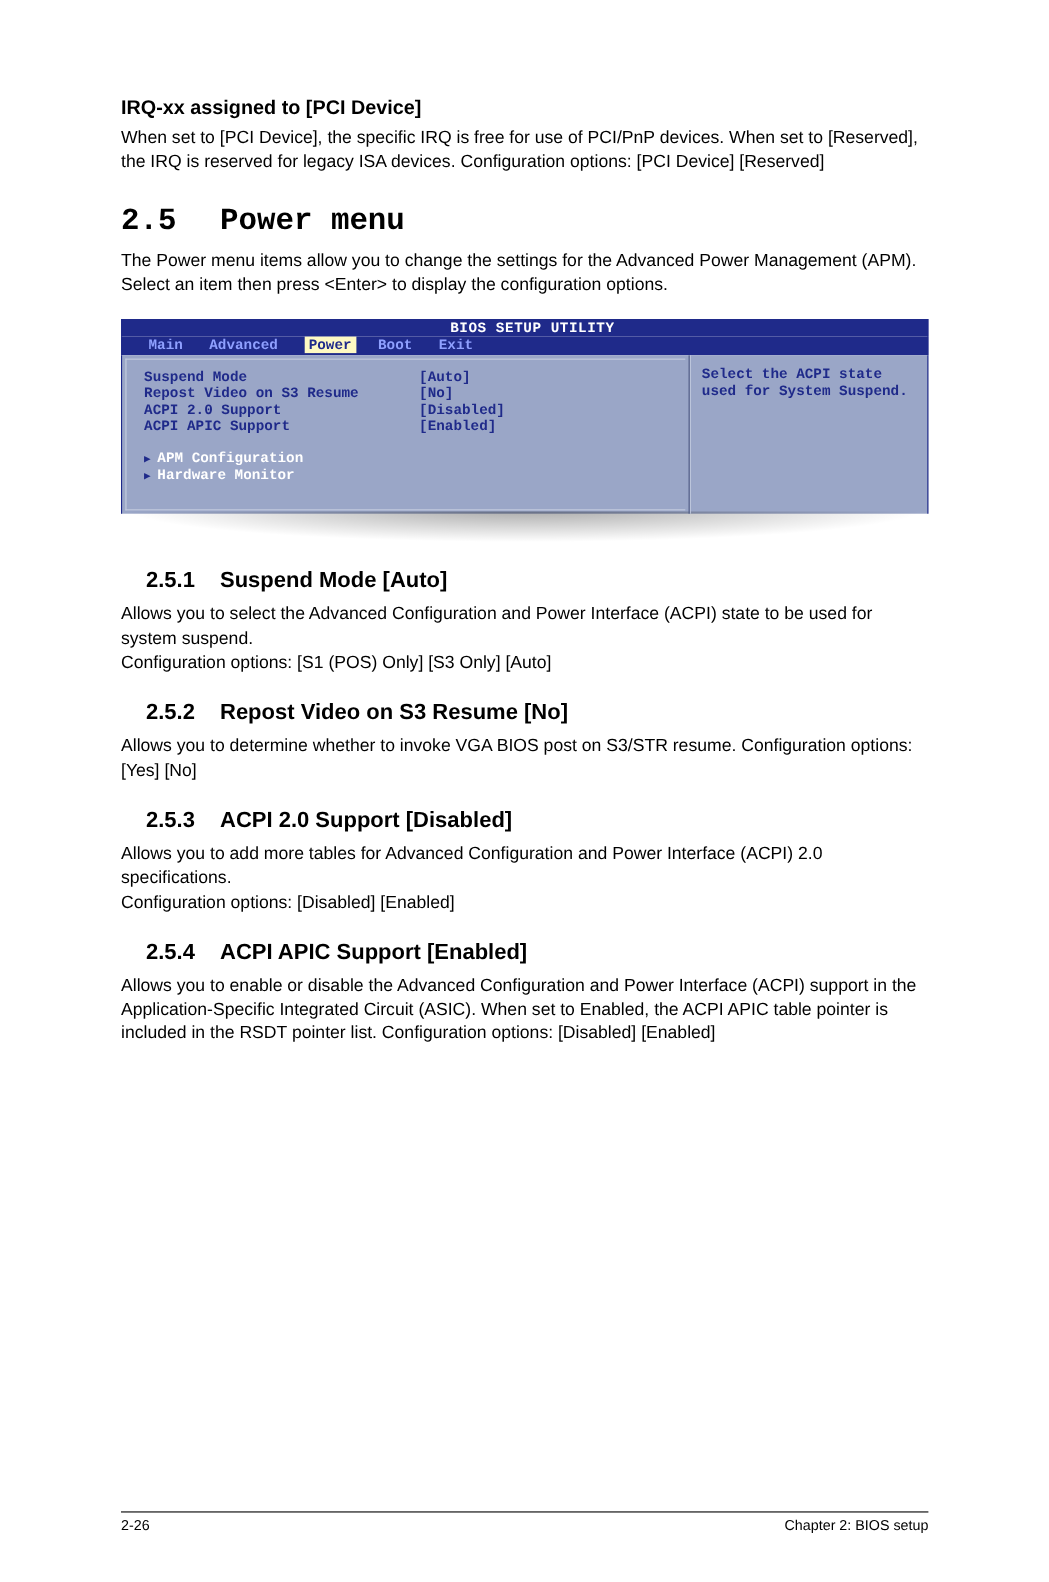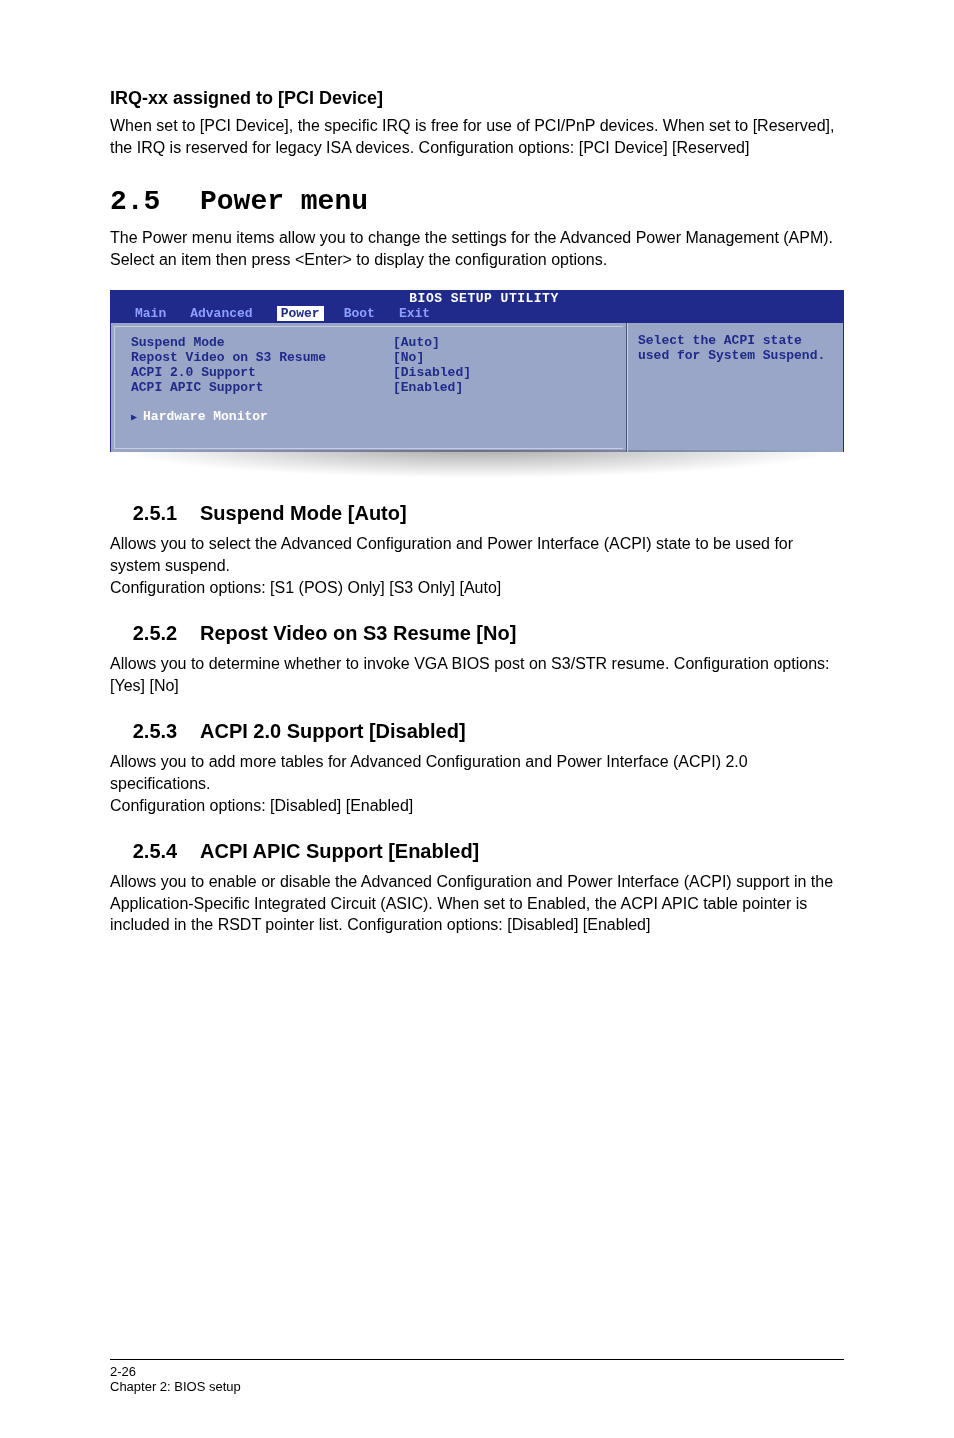--- a/index.html
+++ b/index.html
@@ -40,21 +40,21 @@
   .bios-tabs {
     background: #1f2a8a;
     color: #8fa0ff;
     display: flex;
     padding: 0 0 2px 24px;
     border-left: 1px solid #1f2a8a;
     border-right: 1px solid #1f2a8a;
     font-weight: bold;
   }
   .bios-tab { padding: 0 24px 0 0; }
-  .bios-tab-active { background: #ffffff; color: #1f2a8a; padding: 0 4px; margin-right: 20px; }
+  .bios-tab-active { background: #fef9c3; color: #1f2a8a; padding: 0 4px; margin-right: 20px; }
   .bios-body {
     display: flex;
     background: #9aa6c7;
     border-left: 1px solid #1f2a8a;
     border-right: 1px solid #1f2a8a;
   }
   .bios-left {
     flex: 1;
     padding: 12px 14px 28px 20px;
     color: #1f2a8a;
@@ -62,21 +62,21 @@
     border-right: 1px solid #4a5680;
     position: relative;
   }
   .bios-right {
     width: 216px;
     padding: 10px 10px 28px 10px;
     color: #1f2a8a;
     font-weight: bold;
     border-left: 1px solid #c5cde0;
   }
-  .bios-row { display: flex; white-space: pre; gap: 12px; }
+  .bios-row { display: flex; white-space: pre; }
   .bios-label { width: 250px; }
   .bios-val { }
   .bios-sub { color: #fff; margin-top: 14px; }
   .tri { color: #1f2a8a; margin-right: 6px; font-size: 10px; }
   .bios-shadow {
     height: 28px;
     background: radial-gradient(ellipse at 50% -10%, rgba(0,0,0,0.35), rgba(0,0,0,0) 70%);
     margin-top: -2px;
   }
   .bios-left-inner-border {
@@ -90,21 +90,20 @@
   .footer {
     position: absolute;
     bottom: 44px;
     left: 110px;
     right: 110px;
     border-top: 1px solid #000;
     padding-top: 4px;
     font-size: 13px;
     display: flex;
     justify-content: space-between;
-    flex-direction: column;
   }
 </style>
 </head>
 <body>
 
 <div class="section-sub">IRQ-xx assigned to [PCI Device]</div>
 <div class="body-text">When set to [PCI Device], the specific IRQ is free for use of PCI/PnP devices. When set to [Reserved], the IRQ is reserved for legacy ISA devices. Configuration options: [PCI Device] [Reserved]</div>
 
 <div class="h1">
   <span class="num">2.5</span><span>Power menu</span>
@@ -133,20 +132,21 @@
       </div>
       <div class="bios-row">
         <span class="bios-label">ACPI 2.0 Support</span>
         <span class="bios-val">[Disabled]</span>
       </div>
       <div class="bios-row">
         <span class="bios-label">ACPI APIC Support</span>
         <span class="bios-val">[Enabled]</span>
       </div>
       <div class="bios-sub">
+        <div><span class="tri">▶</span><span>APM Configuration</span></div>
         <div><span class="tri">▶</span><span>Hardware Monitor</span></div>
       </div>
     </div>
     <div class="bios-right">
       <div>Select the ACPI state used for System Suspend.</div>
     </div>
   </div>
   <div class="bios-shadow"></div>
 </div>
 

